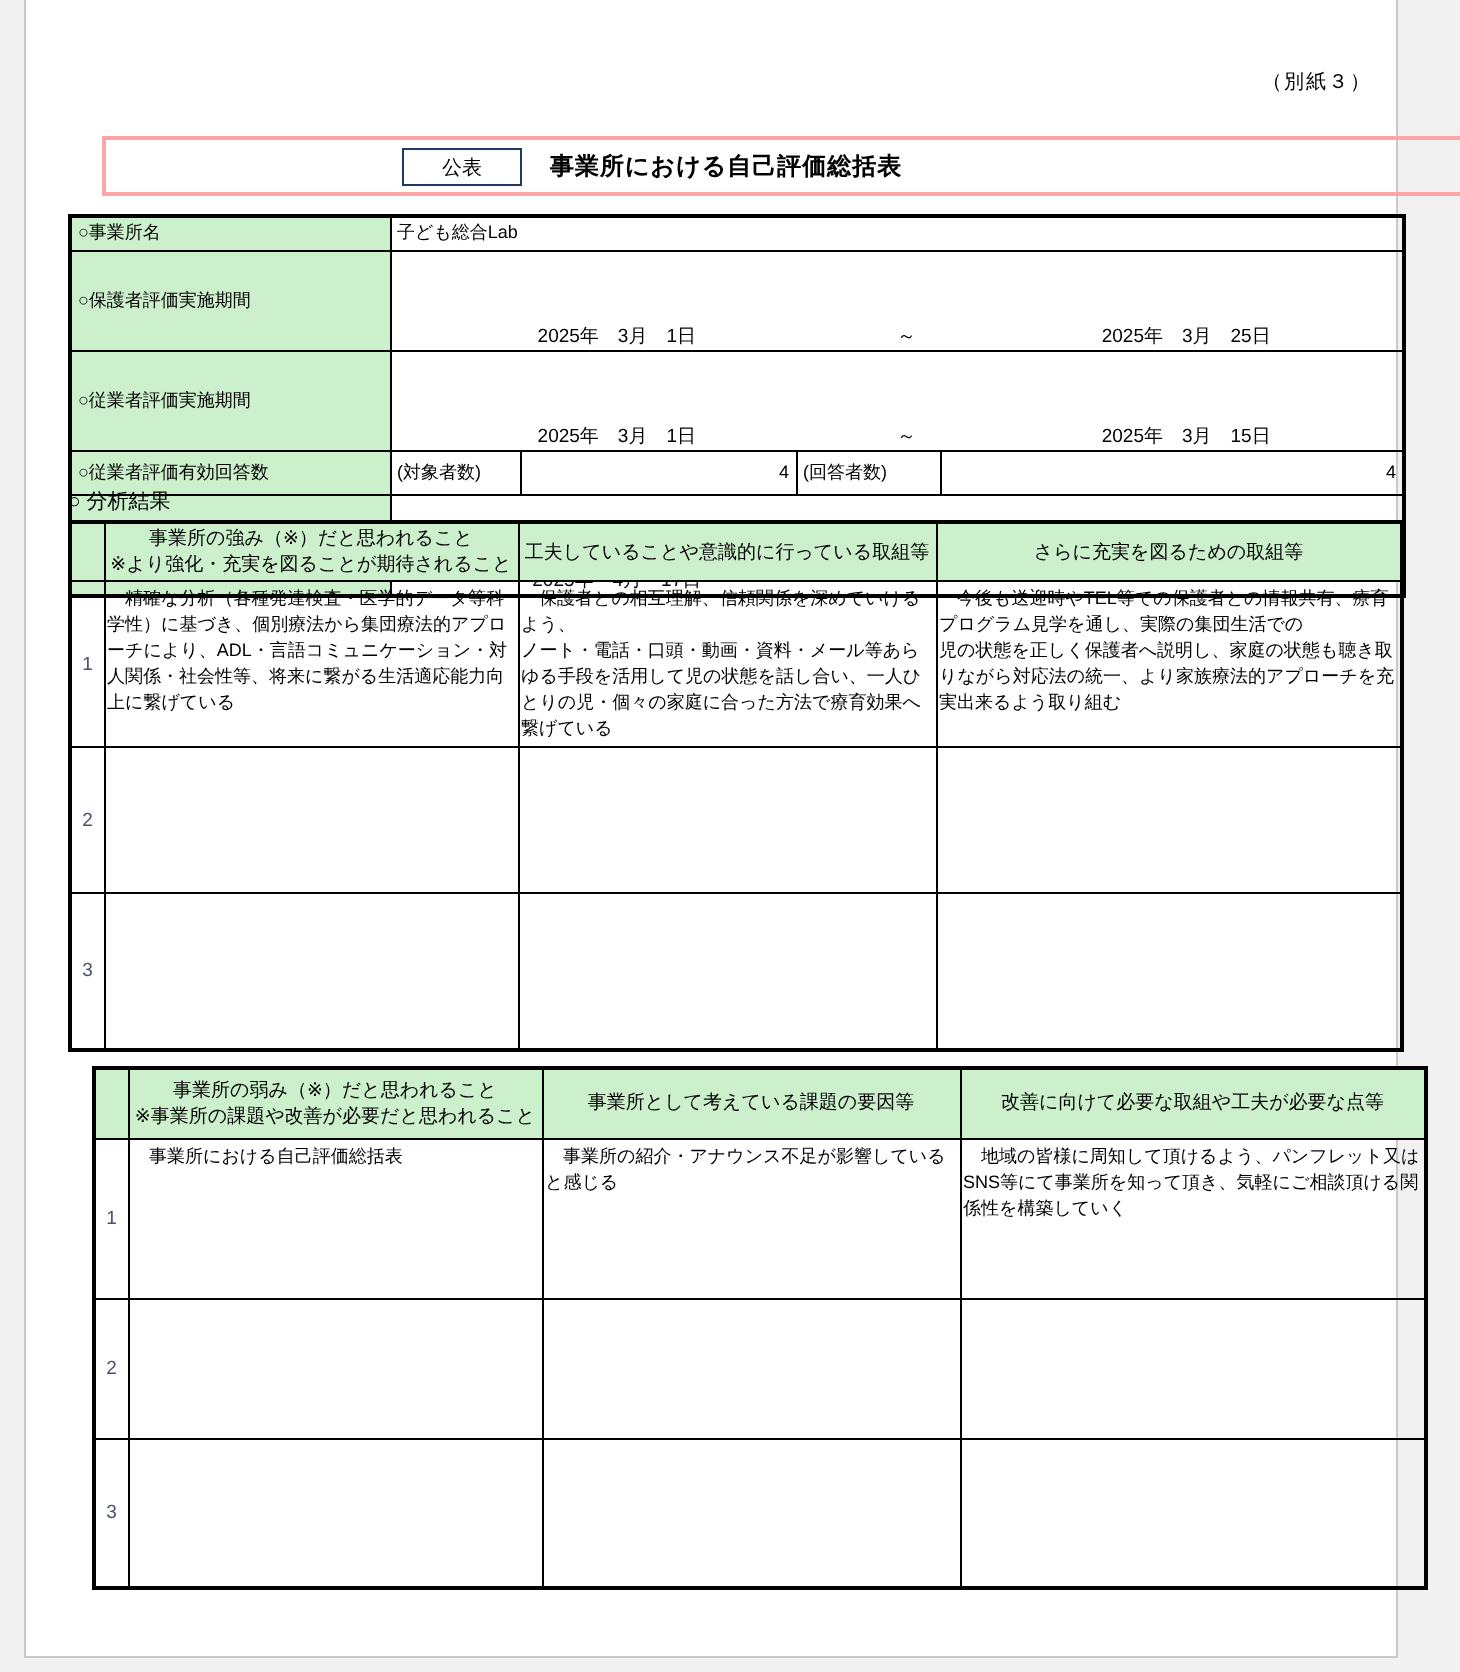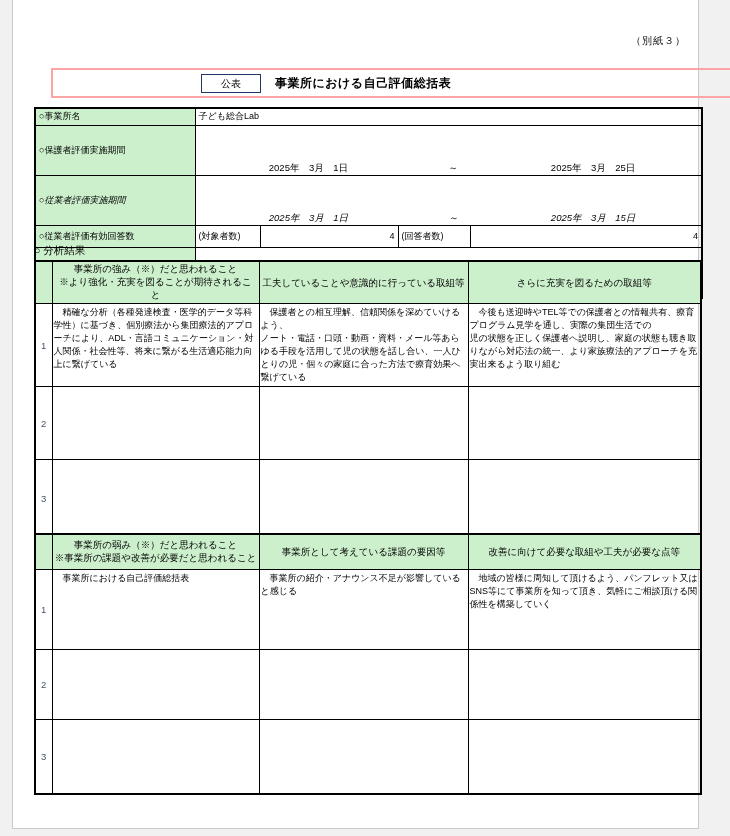--- a/index.html
+++ b/index.html
@@ -12,38 +12,38 @@
   .title-box{position:absolute;left:38px;top:68px;width:688px;height:30px;border:2px solid #fca5a5;box-sizing:border-box;}
   .publish-box{position:absolute;left:148px;top:4px;width:60px;height:19px;border:1.5px solid #1f3864;
                display:flex;align-items:center;justify-content:center;font-size:10px;box-sizing:border-box;}
   .doc-title{position:absolute;left:222px;top:0;height:26px;display:flex;align-items:center;
              font-size:12px;font-weight:bold;letter-spacing:0.5px;}
   table{border-collapse:collapse;table-layout:fixed;}
   .info-table{position:absolute;left:21px;top:107px;width:667px;border:2px solid #000;}
   .info-table td{border:1px solid #000;font-size:9px;padding:0 3px;vertical-align:middle;overflow:hidden;}
   .green{background:#ccefcc;}
   .lbl{font-size:9.5px;}
-  .r1{height:17px;margin-top:45px;}.r2{height:28px;padding-left:24px;}.r3{height:28px;}.r4{height:24px;font-style:italic;}.r5{height:22px;}.r6{height:14px;}
+  .r1{height:17px;margin-top:45px;}.r2{height:28px;padding-left:24px;}.r3{height:28px;}.r4{height:24px;}.r5{height:22px;}.r6{height:14px;}
   .numcell{text-align:right;padding-right:4px;}
   .dates{display:grid;grid-template-columns:44% 14% 42%;width:100%;margin-top:36px;}
   .dates span{text-align:center;font-size:9.5px;}
   .section-label{position:absolute;left:21px;top:244px;font-size:10.5px;text-align:center;}
   .analysis{position:absolute;left:21px;width:666px;border:2px solid #000;}
   .t1{top:260px;}
-  .t2{top:533px;}
+  .t2{top:533px;margin-left:12px;}
   .analysis th{background:#ccefcc;border:1px solid #000;font-size:9.5px;font-weight:normal;
                text-align:center;vertical-align:middle;padding:1px 2px;line-height:13px;}
   .analysis td{border:1px solid #000;font-size:9px;line-height:13px;vertical-align:top;
                padding:2px 1px;white-space:pre-wrap;overflow:hidden;}
   .analysis td.rownum{text-align:center;vertical-align:middle;color:#44546a;font-size:9.5px;padding:0;}
   .t1 .hr{height:28px;}
   .t1 .row1{height:82px;}.t1 .row2{height:73px;}.t1 .row3{height:78px;}
   .t2 .hr{height:35px;}
   .t2 .row1{height:80px;}.t2 .row2{height:70px;}.t2 .row3{height:75px;}
-  .hdr2 div{line-height:13px;font-family:Liberation Serif, serif;}
+  .hdr2 div{line-height:13px;}
 </style>
 </head>
 <body>
 
 <div class="viewport">
   <div class="page">
 
     <div class="corner-note">（別紙３）</div>
 
     <div class="title-box">

